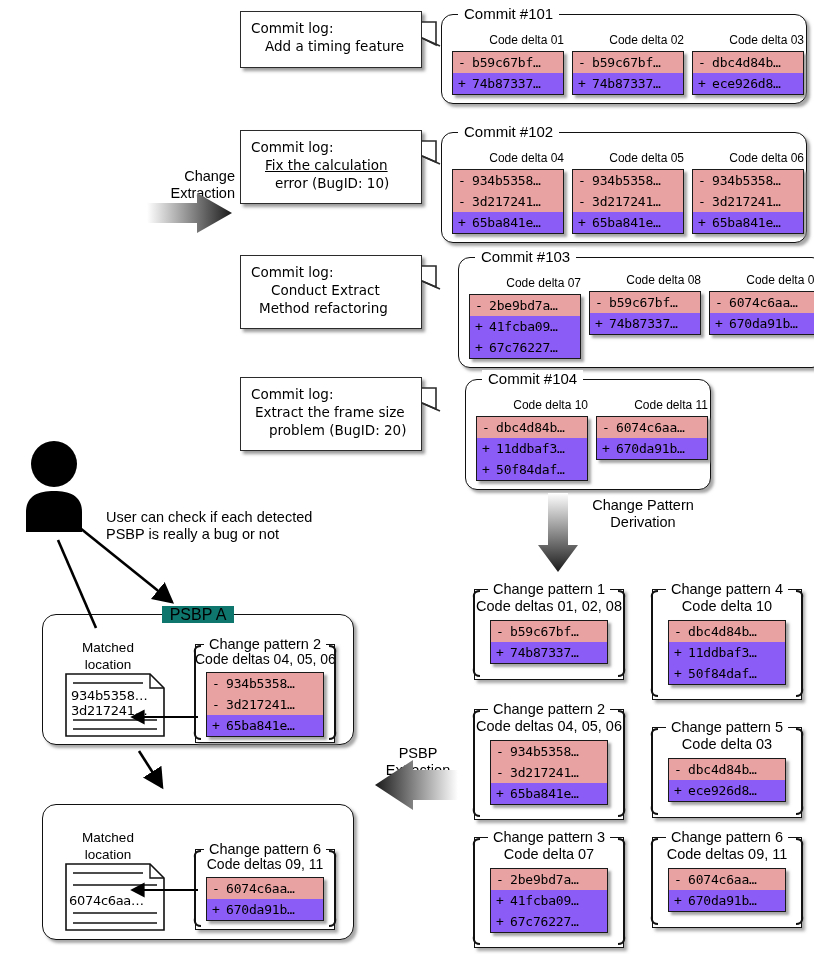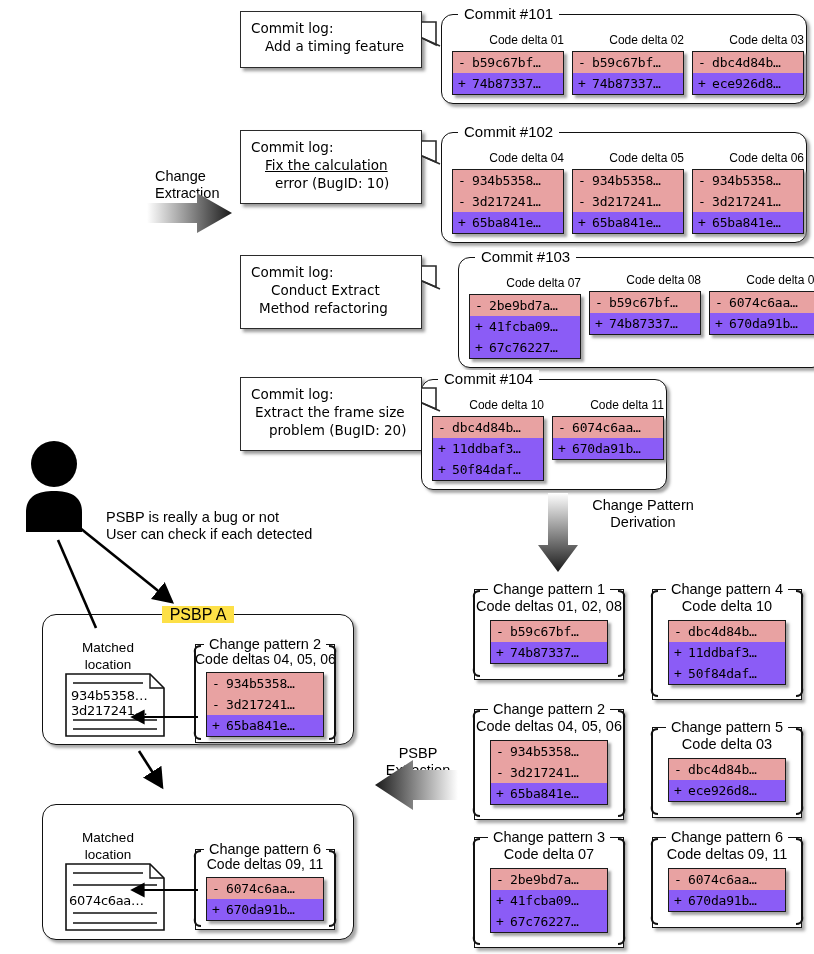--- a/index.html
+++ b/index.html
@@ -198,21 +198,21 @@
     box-shadow: 3px 3px 3px rgba(130,130,130,.7);
   }
   .psbp .stitle {
     position: absolute;
     top: 0; left: 0; right: 0;
     text-align: center;
     font-size: 16px;
     line-height: 19px;
     z-index: 4;
   }
-  .psbp .stitle span { background: #fde047; padding: 0 8px; }
+  .psbp .stitle span { background: #0f766e; padding: 0 8px; }
 
   
   .doc { position: absolute; }
   .doc .doc-shape {
     position: absolute;
     left: 0; top: 0; right: 0; bottom: 0;
   }
   .doc .doc-text {
     position: absolute;
     z-index: 3;
@@ -239,38 +239,38 @@
     pointer-events: none;
     z-index: 20;
   }
 </style>
 </head>
 <body>
 
 <div id="canvas">
 
 
-  <div class="abs label" style="left:155px; top:168px; text-align:left; width:80px;">
+  <div class="abs label" style="left:155px; top:168px; text-align:right; width:80px;">
     <div>Change</div>
     <div>Extraction</div>
   </div>
 
   <div class="abs label" style="left:578px; top:497px; text-align:center; width:130px;">
     <div>Change Pattern</div>
     <div>Derivation</div>
   </div>
 
   <div class="abs label" style="left:372px; top:745px; text-align:center; width:92px;">
     <div>PSBP</div>
     <div>Extraction</div>
   </div>
 
   <div class="abs label" style="left:106px; top:509px;">
+    <div>User can check if each detected</div>
     <div>PSBP is really a bug or not</div>
-    <div>User can check if each detected</div>
   </div>
 
   <div class="person" style="left:18px; top:440px; width:72px; height:92px;">
     <svg width="72" height="92" viewBox="0 0 72 92">
       <circle cx="36" cy="24" r="23" fill="#000"></circle>
       <path d="M8 92 L8 72 C8 56 20 51 36 51 C52 51 64 56 64 72 L64 92 Z" fill="#000"></path>
     </svg>
   </div>
 
   <div class="callout" style="left:240px; top:11px; width:182px; height:57px;">
@@ -385,21 +385,21 @@
       <div class="delta" style="left:251px; top:14px; width:112px;">
         <div class="delta-title">Code delta 09</div>
         <div class="difftable">
           <div class="diffrow row-del"><span class="sign">-</span><span>6074c6aa…</span></div>
           <div class="diffrow row-add"><span class="sign">+</span><span>670da91b…</span></div>
         </div>
       </div>
     </div>
   </div>
 
-  <div class="group" style="left:421px; top:370px; width:246px; height:120px;">
+  <div class="group" style="left:465px; top:370px; width:246px; height:120px;">
     <div class="gbox"></div>
     <div class="gtitle">Commit #104</div>
     <div class="ginner">
       <div class="delta" style="left:11px; top:17px; width:112px;">
         <div class="delta-title">Code delta 10</div>
         <div class="difftable">
           <div class="diffrow row-del"><span class="sign">-</span><span>dbc4d84b…</span></div>
           <div class="diffrow row-add"><span class="sign">+</span><span>11ddbaf3…</span></div>
           <div class="diffrow row-add"><span class="sign">+</span><span>50f84daf…</span></div>
         </div>

